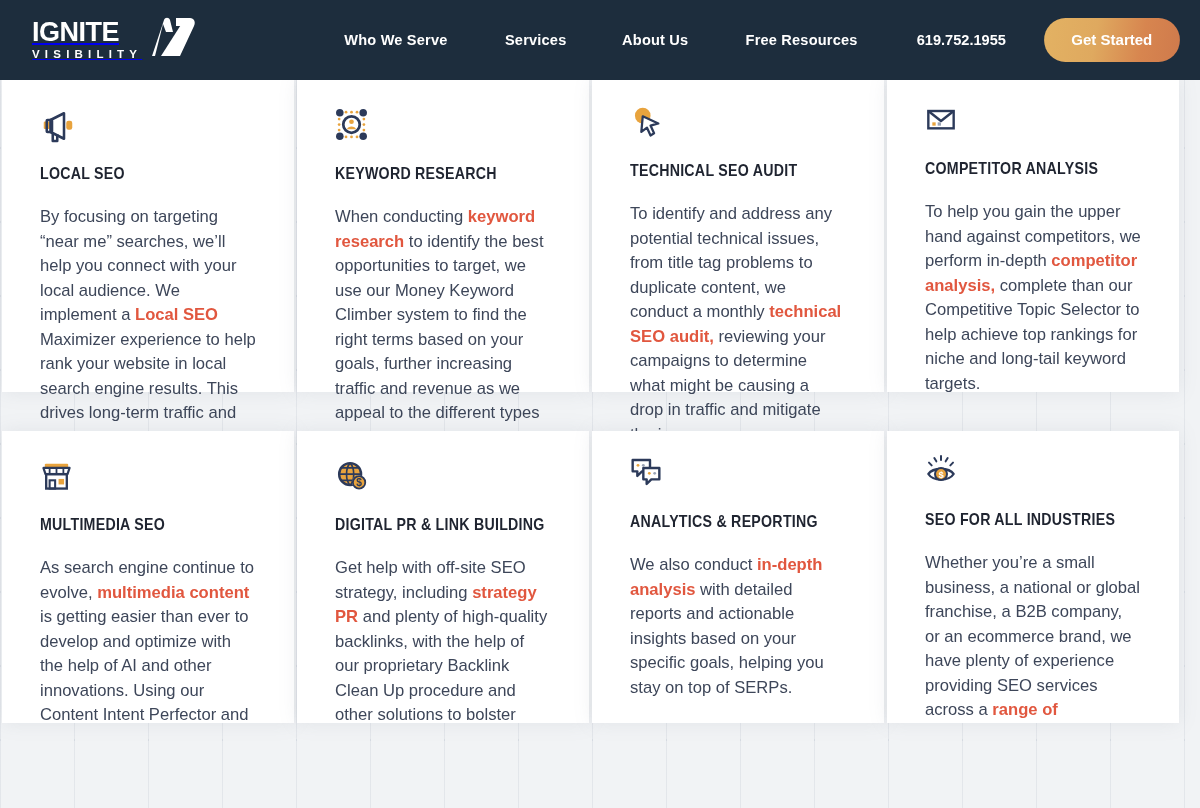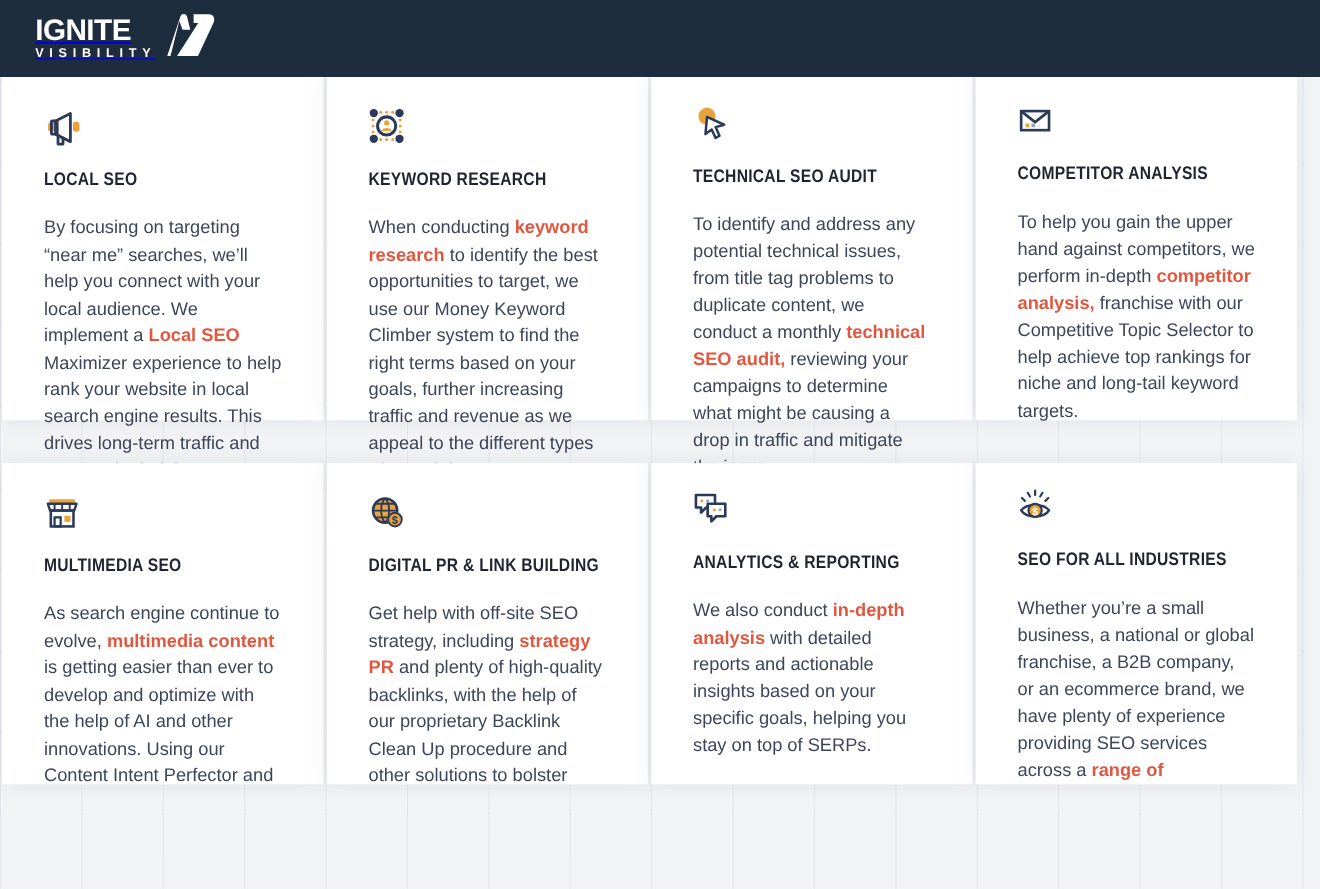--- a/index.html
+++ b/index.html
@@ -19,21 +19,21 @@
       linear-gradient(135deg, rgba(205,211,219,.55) 1.2px, transparent 1.2px),
       linear-gradient(45deg,  rgba(205,211,219,.55) 1.2px, transparent 1.2px),
       linear-gradient(to right, rgba(205,211,219,.40) 1.2px, transparent 1.2px);
     background-size: 74px 74px, 74px 74px, 74px 74px;
     z-index:0;
   }
 
   
   #site-header {
     position:relative; z-index:5;
-    height:70px;
+    height:80px;
     background:#1d2d3d;
     display:flex; align-items:center;
     padding:0 18px 0 32px;
   }
   #logo { display:flex; align-items:center; gap:0; user-select:none; }
   .logo-words { display:flex; flex-direction:column; line-height:1; }
   .logo-ignite {
     font-family:"Liberation Sans", sans-serif;
     font-weight:700; font-size:27px; letter-spacing:-0.5px;
     color:#fff; transform:scaleX(1.0);
@@ -134,20 +134,28 @@
     </span>
     <span class="logo-mark">
       <svg width="54" height="42" viewBox="0 0 54 42" aria-hidden="true">
         <path d="M6 40 L18 4 C19 1 23 1 24 4 L27 16 L20 16 L17 8 L9 40 Z" fill="#ffffff"></path>
         <path d="M30 2 L44 2 C48 2 50 6 48 10 L34 40 L26 40 L40 10 L30 10 Z" fill="#ffffff"></path>
         <path d="M15 40 L30 40 L46 4 L38 4 Z" fill="#ffffff"></path>
       </svg>
     </span>
   </a>
 
+  <nav id="main-nav">
+    <a class="nav-link" href="#">Who We Serve</a>
+    <a class="nav-link" href="#">Services</a>
+    <a class="nav-link" href="#">About Us</a>
+    <a class="nav-link" href="#">Free Resources</a>
+    <a id="nav-phone" href="#">619.752.1955</a>
+    <button id="get-started-button">Get Started</button>
+  </nav>
 
 </header>
 
 <main id="cards-grid">
     <article class="service-card card-row-1">
       <div class="card-icon ic-offset-0">
         <svg width="36" height="36" viewBox="0 0 48 48" aria-hidden="true">
         <rect x="5" y="18" width="8" height="10" rx="1.5" fill="#e8a33d"></rect>
         <rect x="35" y="17" width="8" height="12" rx="3" fill="#e8a33d"></rect>
         <path d="M14 16 L32 7 L32 41 L14 32 Z" fill="none" stroke="#2c3a5a" stroke-width="3.4" stroke-linejoin="round"></path>
@@ -202,21 +210,21 @@
     <article class="service-card card-row-1">
       <div class="card-icon ic-offset-3">
         <svg width="32" height="32" viewBox="0 0 48 48" aria-hidden="true">
         <rect x="5" y="12" width="38" height="26" fill="#ffffff" stroke="#2c3a5a" stroke-width="3.6"></rect>
         <path d="M5 12 L24 27 L43 12" fill="none" stroke="#2c3a5a" stroke-width="3.6" stroke-linejoin="round"></path>
         <rect x="11" y="29" width="5" height="5" fill="#e8a33d"></rect>
         <rect x="19" y="29" width="5" height="5" fill="#9aa3b5"></rect>
       </svg>
       </div>
       <h3 class="card-title">COMPETITOR ANALYSIS</h3>
-      <p class="card-body"><span>To help you gain the upper hand against competitors, we perform in-depth </span><span class="hl">competitor analysis,</span><span> franchise with our Competitive Topic Selector to help achieve top rankings for niche and long-tail keyword targets.</span></p>
+      <p class="card-body"><span>To help you gain the upper hand against competitors, we perform in-depth </span><span class="hl">competitor analysis,</span><span> complete than our Competitive Topic Selector to help achieve top rankings for niche and long-tail keyword targets.</span></p>
     </article>
     <article class="service-card card-row-2">
       <div class="card-icon ic-offset-0">
         <svg width="33" height="33" viewBox="0 0 48 48" aria-hidden="true">
         <rect x="7" y="7" width="34" height="6" rx="1.5" fill="#e8a33d"></rect>
         <path d="M5 13 L43 13 L40 22 L8 22 Z" fill="#ffffff" stroke="#2c3a5a" stroke-width="3.2" stroke-linejoin="round"></path>
         <path d="M14 13 L14 22 M24 13 L24 22 M34 13 L34 22" stroke="#2c3a5a" stroke-width="2.6"></path>
         <rect x="9" y="22" width="30" height="21" fill="none" stroke="#2c3a5a" stroke-width="3.4"></rect>
         <rect x="14" y="31" width="8" height="12" fill="none" stroke="#2c3a5a" stroke-width="3"></rect>
         <rect x="27" y="29" width="8" height="8" fill="#e8a33d"></rect>

